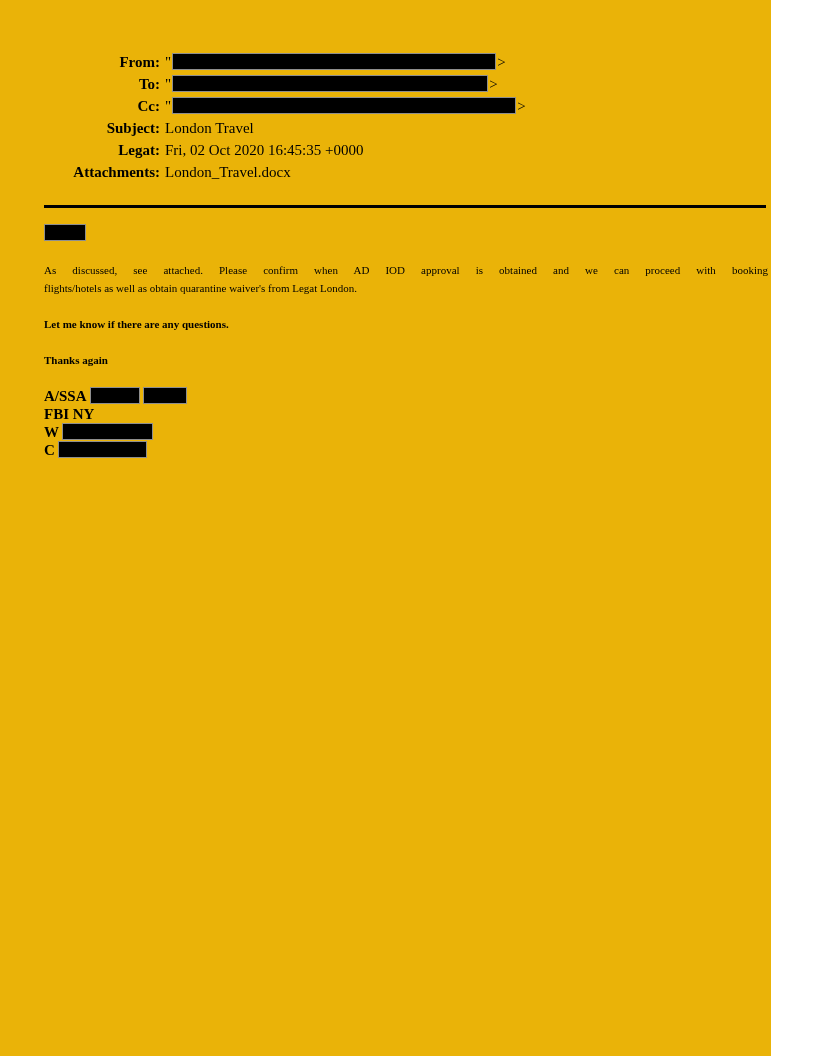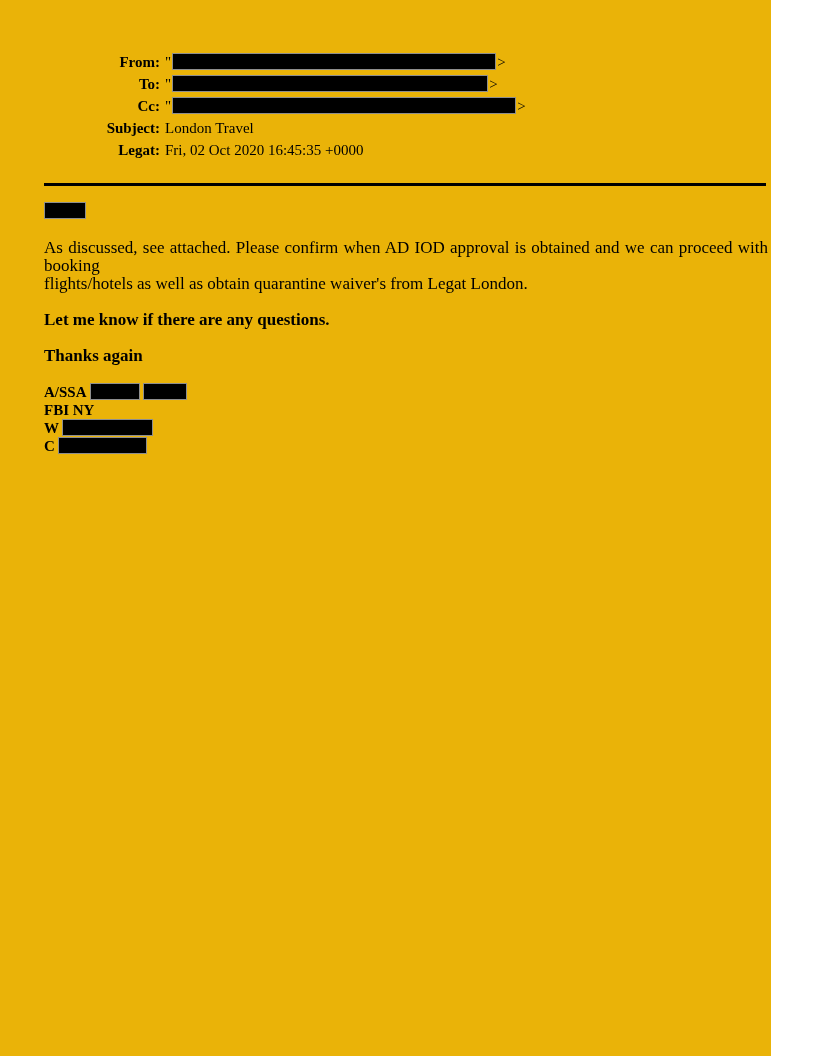--- a/index.html
+++ b/index.html
@@ -31,21 +31,21 @@
   .hdr-value .redact { margin-left: 1px; }
   .hdr-value .angle { margin-left: 1px; }
 
   
   .rule { margin-top: 22px; width: 722px; height: 3px; background: #000000; }
 
   
   .greeting { margin-top: 16px; height: 18px; line-height: 18px; }
 
   
-  .para { font-size: 17px; line-height: 18px; }
+  .para { font-size: 11px; line-height: 18px; }
   .p1 { margin-top: 19px; }
   .jline { display: block; text-align: justify; text-align-last: justify; width: 724px; }
   .nline { display: block; }
   .p2, .p3 { margin-top: 18px; font-weight: bold; }
 
   
   .signature { margin-top: 18px; font-size: 15px; line-height: 18px; }
   .sig-line { white-space: nowrap; font-weight: bold; }
   .sig-line .redact { margin-left: 3px; }
 </style>
@@ -69,20 +69,24 @@
         <span class="hdr-value"><span>"</span><span class="redact" style="width: 342px;"></span><span class="angle">&gt;</span></span>
       </div>
       <div class="hdr-row">
         <span class="hdr-label">Subject:</span>
         <span class="hdr-value">London Travel</span>
       </div>
       <div class="hdr-row">
         <span class="hdr-label">Legat:</span>
         <span class="hdr-value">Fri, 02 Oct 2020 16:45:35 +0000</span>
       </div>
+      <div class="hdr-row">
+        <span class="hdr-label">Attachments:</span>
+        <span class="hdr-value">London_Travel.docx</span>
+      </div>
     </div>
 
     <div class="rule"></div>
 
     <div class="greeting"><span class="redact" style="width: 40px;"></span></div>
 
     <div class="para p1">
       <span class="jline">As discussed, see attached. Please confirm when AD IOD approval is obtained and we can proceed with booking</span>
       <span class="nline">flights/hotels as well as obtain quarantine waiver's from Legat London.</span>
     </div>

